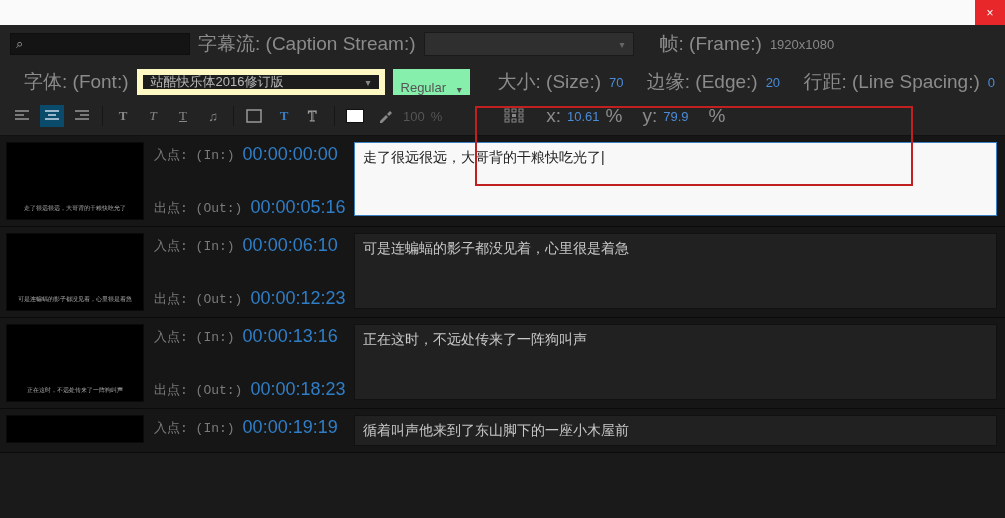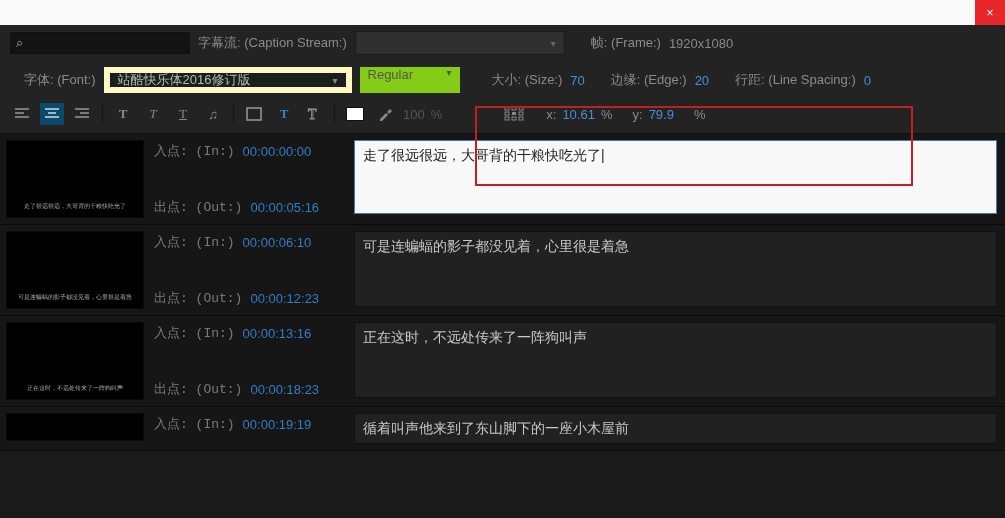--- a/index.html
+++ b/index.html
@@ -4,48 +4,48 @@
 <style>
 * { box-sizing: border-box; margin: 0; padding: 0; }
 body { background: #1a1a1a; font-family: "Segoe UI", Tahoma, sans-serif; color: #999; font-size: 13px; overflow: hidden; }
 .window { width: 1005px; height: 518px; background: #1a1a1a; position: relative; }
 .titlebar { height: 25px; background: #fafafa; display: flex; justify-content: flex-end; }
 .close-btn { width: 30px; height: 25px; background: #e8272a; color: #fff; display: flex; align-items: center; justify-content: center; cursor: pointer; font-size: 12px; }
 .panel-header { background: #1d1d1d; padding: 8px 14px; display: flex; align-items: center; gap: 10px; color: #999; font-size: 14px; }
 .panel-header .menu { font-size: 14px; }
 .row { background: #232323; padding: 6px 10px; display: flex; align-items: center; gap: 8px; }
 .search-box { background: #141414; border: 1px solid #0f0f0f; width: 180px; height: 22px; display: flex; align-items: center; padding: 0 5px; color: #aaa; }
-.label { color: #8b8b8b; font-size: 13px; white-space: nowrap; }
+.label { color: #8b8b8b; font-size: 19px; white-space: nowrap; }
 .dropdown { background: #2f2f2f; border: 1px solid #1a1a1a; height: 24px; display: flex; align-items: center; padding: 0 8px; color: #555; gap: 8px; }
 .dropdown.disabled { color: #555; }
 .dropdown .arrow { color: #666; font-size: 10px; margin-left: auto; }
 .value-input { color: #888; }
 .row2 { background: #232323; padding: 6px 10px 6px 24px; display: flex; align-items: center; gap: 8px; position: relative; }
 .font-dd { background: #1d1d1d; border: 6px solid #fef9c3; height: 26px; flex: 0 0 248px; display: flex; align-items: center; padding: 0 8px; color: #b8b8b8; }
 .font-dd .arrow { margin-left: auto; color: #888; font-size: 10px; }
-.style-dd { background: #84cc16; height: 26px; width: 100px; display: flex; align-items: flex-start; padding: 0 8px; color: #555; }
+.style-dd { background: #86efac; height: 26px; width: 100px; display: flex; align-items: flex-end; padding: 0 8px; color: #555; }
 .style-dd .arrow { margin-left: auto; font-size: 10px; }
 .highlight-box { border: 2px solid #c02020; position: absolute; top: 106px; left: 475px; width: 438px; height: 80px; pointer-events: none; z-index: 5; }
 .blue-val { color: #4a8cd8; }
 .row3 { background: #232323; padding: 4px 10px 8px 10px; display: flex; align-items: center; gap: 6px; border-bottom: 1px solid #111; }
 .icon-btn { width: 24px; height: 22px; display: flex; align-items: center; justify-content: center; color: #888; cursor: pointer; }
 .icon-btn.active { background: #0a4a6a; color: #cde; }
 .sep { width: 1px; height: 20px; background: #161616; margin: 0 2px; }
 .swatch { width: 18px; height: 14px; background: #fff; border: 1px solid #111; }
 .eyedrop { color: #888; }
 .pct-text { color: #555; }
 .captions-list { background: #161616; overflow: hidden; }
 .caption-row { display: flex; background: #161616; border-bottom: 1px solid #0b0b0b; min-height: 84px; }
 .caption-row.active .text-box { background: #f8f8f8; color: #222; }
 .thumb-col { width: 150px; padding: 6px 6px; }
 .thumb { width: 138px; height: 78px; background: #000; border: 1px solid #0a0a0a; display: flex; align-items: center; justify-content: center; color: #aaa; font-size: 6px; text-align: center; padding: 0 4px; }
 .time-col { width: 200px; padding: 8px 4px; display: flex; flex-direction: column; justify-content: space-between; }
 .time-line { display: flex; gap: 8px; align-items: center; }
 .time-label { color: #7a7a7a; font-size: 13px; font-family: Liberation Mono, monospace; }
-.time-val { color: #2f7ec8; font-size: 13px; }
+.time-val { color: #2f7ec8; font-size: 18px; }
 .text-col { flex: 1; padding: 6px 8px 6px 4px; }
 .text-box { background: #212121; border: 1px solid #111; color: #c8c8c8; min-height: 76px; padding: 4px 8px; font-size: 14px; line-height: 1.5; }
 .caption-row.active .text-box { border: 1px solid #3a7fc2; min-height: 74px; }
 .caption-cursor::after { content: "|"; color: #222; margin-left: 0; }
 .caption-row:last-child { min-height: 38px; }
 .caption-row:last-child .thumb { height: 28px; }
 .caption-row:last-child .text-box { min-height: 26px; }
 svg { display: inline-block; }
 .align-svg { width: 16px; height: 14px; }
 .align-svg line { stroke: #999; stroke-width: 1.5; }

